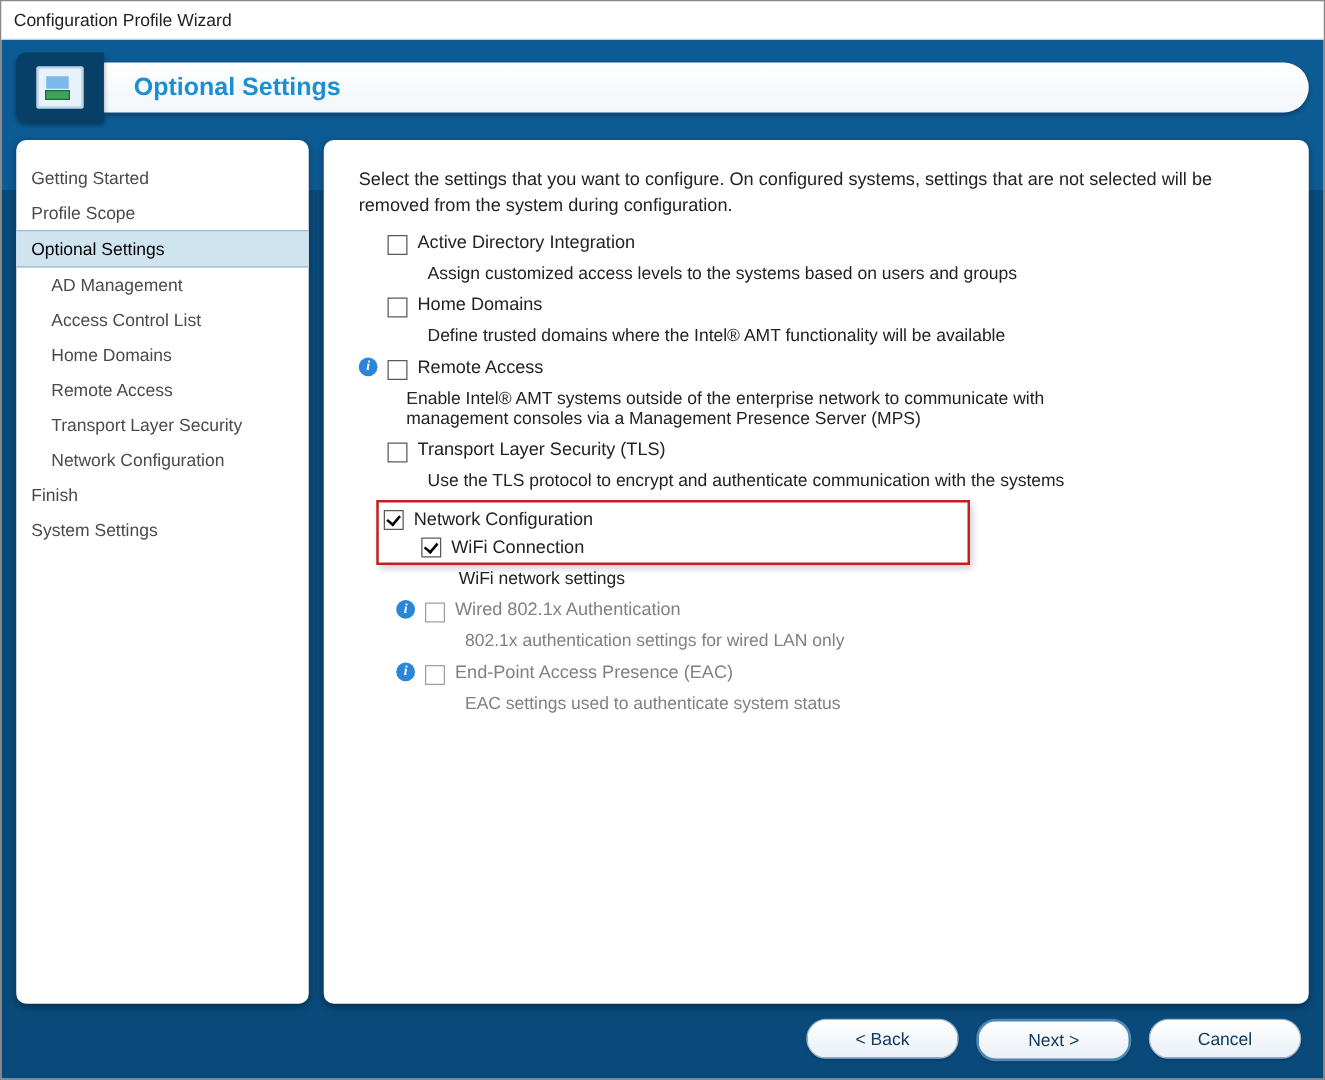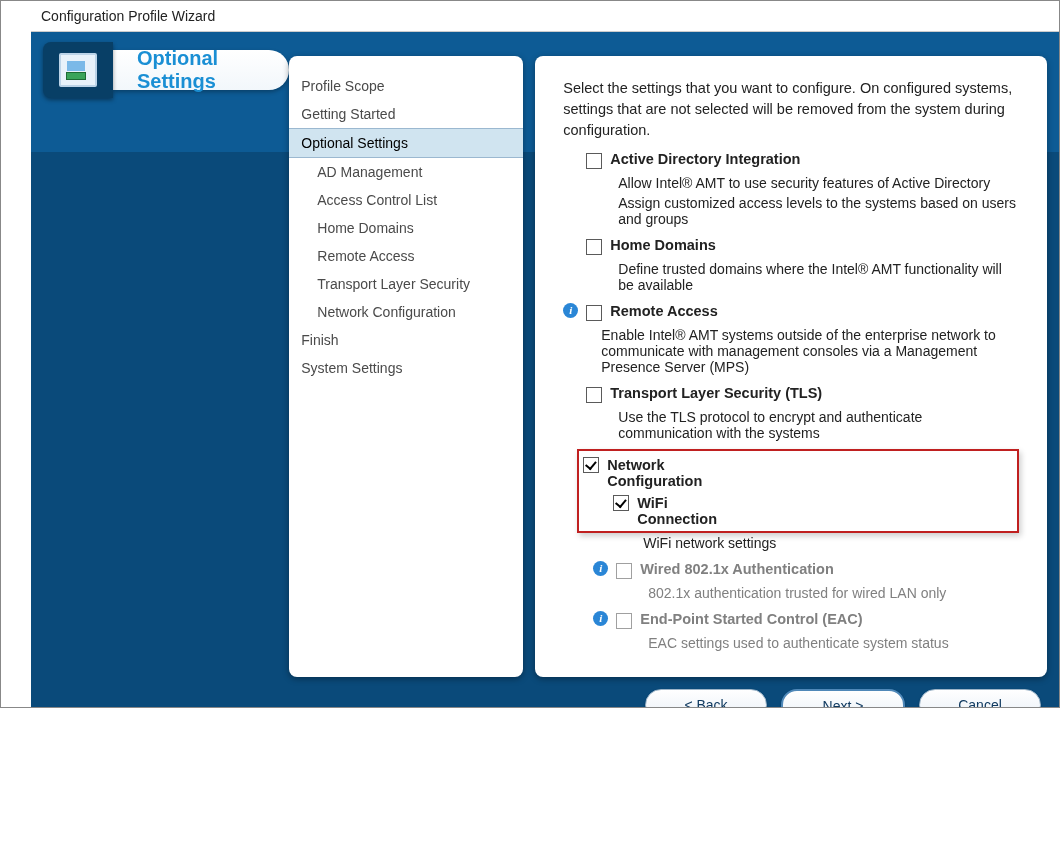--- a/index.html
+++ b/index.html
@@ -15,34 +15,33 @@
     --window-bg:#ffffff;
     --outer-border:#888;
     --highlight-red:#c02020;
     --button-face:#f4f7fb;
     --button-border:#9cb4c8;
     --disabled-text:#808080;
     --checkbox-border:#5a5a5a;
   }
   html,body{margin:0;padding:0;font-family:"Segoe UI",Tahoma,Arial,sans-serif;font-size:13px;color:var(--text);}
   .window{
-    width:1060px;height:708px;box-sizing:border-box;
+    width:1060px;height:864px;box-sizing:border-box;
     border:1px solid var(--outer-border);
     background:var(--window-bg);
     display:flex;flex-direction:column;overflow:hidden;
     position:relative;
-    padding-left:30px;
   }
   .titlebar{
     height:30px;line-height:30px;padding:0 10px;
     border-bottom:1px solid #ccc;
     font-size:14px;
   }
   .wizard-body{
-    flex:1;display:flex;flex-direction:row;
+    flex:1;display:flex;flex-direction:column;
     background:linear-gradient(#0d5b95,#0d5b95 120px,#0a4a7a 120px,#0a4a7a);
     position:relative;padding:10px 12px 60px 12px;box-sizing:border-box;
   }
   
   .header-row{display:flex;align-items:center;height:56px;gap:0;}
   .header-left{
     width:70px;height:56px;background:#083f66;border-radius:8px 0 0 8px;
     position:relative;display:flex;align-items:center;justify-content:center;
     box-shadow:0 2px 4px rgba(0,0,0,.4);border-right:none;
   }
@@ -73,21 +72,21 @@
     border-left:none;border-right:none;color:#000;font-size:14px;
   }
   .content-panel{
     flex:1;background:var(--panel-bg);border-radius:8px;
     box-shadow:0 2px 6px rgba(0,0,0,.35);padding:22px 28px;box-sizing:border-box;
     overflow:auto;
   }
   .intro{font-weight:400;font-size:14.5px;line-height:1.45;margin-bottom:10px;}
   .opt{margin:10px 0 6px 0;display:flex;align-items:flex-start;gap:8px;}
   .opt .cb{margin-top:2px;}
-  .opt-title{font-weight:700;font-size:14.5px;}
+  .opt-title{font-weight:400;font-size:14.5px;}
   .opt-desc{font-size:14px;color:#222;margin:2px 0 4px 32px;}
   .opt-disabled .opt-title,.opt-disabled .opt-desc, .opt-disabled .cb{color:var(--disabled-text);}
   .opt-disabled .cb{border-color:#a0a0a0;}
   .cb{
     width:14px;height:14px;border:1px solid var(--checkbox-border);background:#fff;
     display:inline-flex;align-items:center;justify-content:center;flex-shrink:0;
   }
   .cb.checked::after{
     content:"";display:block;width:8px;height:5px;border:2px solid #000;
     border-top:none;border-right:none;transform:rotate(-50deg) translate(1px,-1px);
@@ -126,42 +125,41 @@
     <div class="header-row">
       <div class="header-left">
         <div class="app-icon"></div>
       </div>
       <div class="header-pill">Optional Settings</div>
     </div>
 
     <div class="columns">
 
       <div class="nav-panel">
+        <div class="nav-item">Getting Started</div>
         <div class="nav-item">Profile Scope</div>
-        <div class="nav-item">Getting Started</div>
         <div class="nav-item nav-selected">Optional Settings</div>
         <div class="nav-item nav-sub">AD Management</div>
         <div class="nav-item nav-sub">Access Control List</div>
         <div class="nav-item nav-sub">Home Domains</div>
         <div class="nav-item nav-sub">Remote Access</div>
         <div class="nav-item nav-sub">Transport Layer Security</div>
         <div class="nav-item nav-sub">Network Configuration</div>
         <div class="nav-item">Finish</div>
         <div class="nav-item">System Settings</div>
       </div>
 
       <div class="content-panel">
         <div class="intro">Select the settings that you want to configure. On configured systems, settings that are not selected will be removed from the system during configuration.</div>
 
         <div class="opt">
           <span style="width:15px"></span>
           <span class="cb"></span>
           <span class="opt-title">Active Directory Integration</span>
         </div>
-        <div class="opt-desc" style="margin-left:55px">Allow Intel® AMT to use security features of Active Directory</div>
 
         <div class="opt-desc" style="margin-left:55px">Assign customized access levels to the systems based on users and groups</div>
 
         <div class="opt">
           <span style="width:15px"></span>
           <span class="cb"></span>
           <span class="opt-title">Home Domains</span>
         </div>
         <div class="opt-desc" style="margin-left:55px">Define trusted domains where the Intel® AMT functionality will be available</div>
 
@@ -191,26 +189,26 @@
             </div>
           </div>
         </div>
         <div class="opt-desc" style="margin-left:80px">WiFi network settings</div>
 
         <div class="opt opt-disabled" style="margin-left:30px">
           <span class="info-icon">i</span>
           <span class="cb"></span>
           <span class="opt-title">Wired 802.1x Authentication</span>
         </div>
-        <div class="opt-desc opt-disabled" style="margin-left:85px;color:var(--disabled-text)">802.1x authentication trusted for wired LAN only</div>
+        <div class="opt-desc opt-disabled" style="margin-left:85px;color:var(--disabled-text)">802.1x authentication settings for wired LAN only</div>
 
         <div class="opt opt-disabled" style="margin-left:30px">
           <span class="info-icon">i</span>
           <span class="cb"></span>
-          <span class="opt-title">End-Point Started Control (EAC)</span>
+          <span class="opt-title">End-Point Access Presence (EAC)</span>
         </div>
         <div class="opt-desc opt-disabled" style="margin-left:85px;color:var(--disabled-text)">EAC settings used to authenticate system status</div>
 
       </div>
     </div>
 
     <div class="footer">
       <div class="btn">&lt; Back</div>
       <div class="btn primary">Next &gt;</div>
       <div class="btn">Cancel</div>

